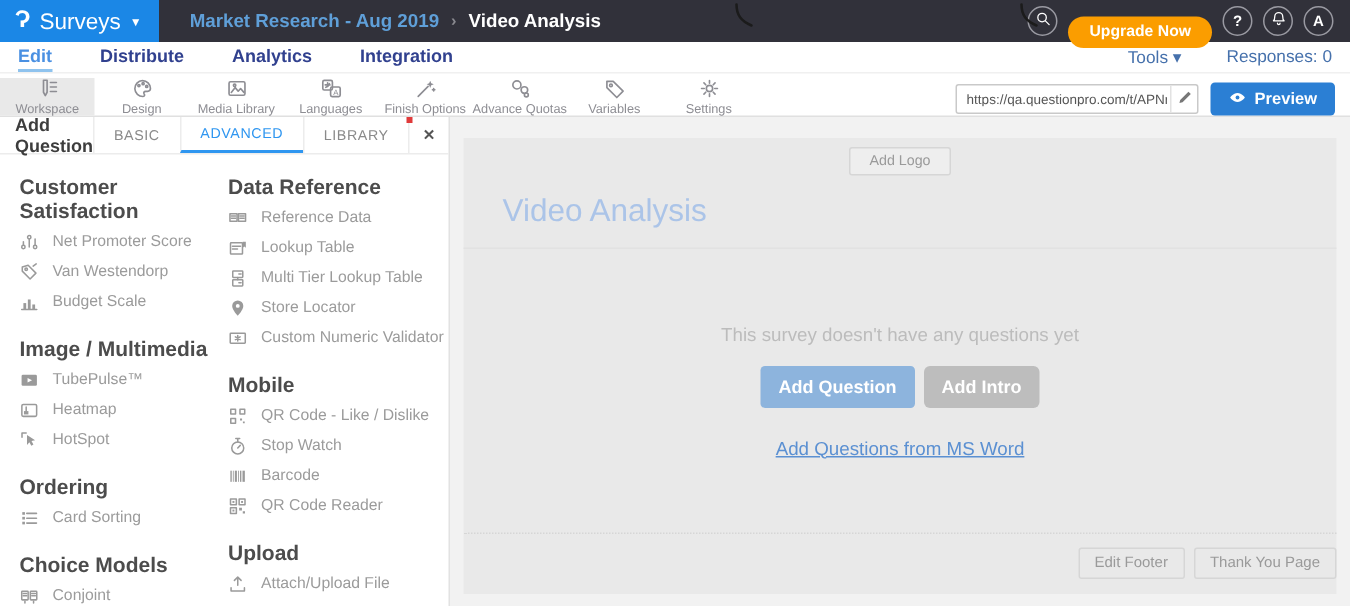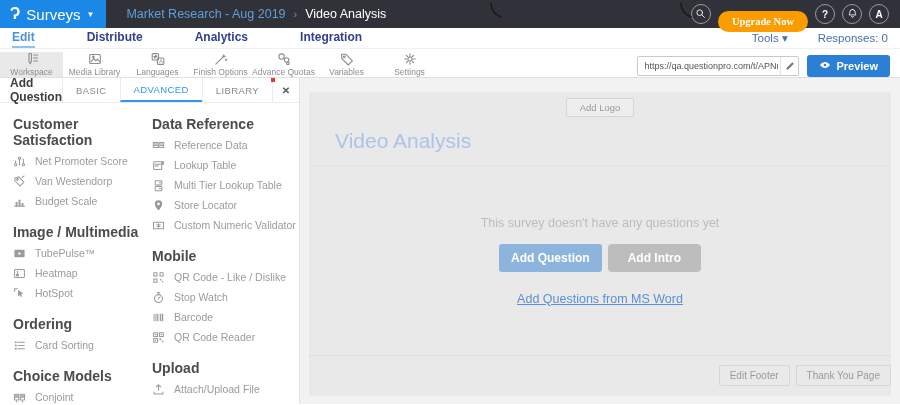--- a/index.html
+++ b/index.html
@@ -6,35 +6,35 @@
   html,body { width:900px; height:405px; overflow:hidden; background:#fff;
     font-family:"Liberation Sans", sans-serif; }
 
   
   .topbar { height:28px; background:#31313a; display:flex; align-items:center; position:relative; }
   .logo-area { height:28px; background:#1b87e6; display:flex; align-items:center; gap:6px;
     padding:0 12px 0 10px; cursor:pointer; }
   .logo-glyph { color:#fff; font-size:16px; font-weight:bold; line-height:1; }
   .logo-label { color:#fff; font-size:15px; }
   .caret { color:#fff; font-size:8px; }
-  .breadcrumb { display:flex; align-items:center; gap:8px; margin-left:20px; font-size:12.5px; }
+  .breadcrumb { display:flex; align-items:center; gap:8px; margin-left:20px; font-size:12.5px;font-weight:bold; }
   .bc-parent { color:#5f9fd8; cursor:pointer; }
   .bc-sep { color:#8a8a90; font-size:11px; }
   .bc-current { color:#fff; }
   .artifact { position:absolute; top:1px; pointer-events:none; }
   .topbar-right { margin-left:auto; display:flex; align-items:center; gap:7px; padding-right:11px; }
   .circle-btn { width:20px; height:20px; border:1.5px solid #9a9aa2; border-radius:50%;
     display:flex; align-items:center; justify-content:center; color:#fff; font-size:10px;
     font-weight:bold; cursor:pointer; background:transparent; }
   .upgrade-btn { background:#fb9d00; color:#fff; border:none; border-radius:11px; height:21px;
-    padding:0 14px; font-size:10.5px; font-weight:bold; cursor:pointer; font-family:Liberation Serif, serif;margin-top:14px; }
+    padding:0 14px; font-size:10.5px; font-weight:bold; cursor:pointer; font-family:Liberation Sans, sans-serif;margin-top:14px; }
 
   
   .menubar { height:20px; background:#fff; display:flex; align-items:center; padding:0 12px; }
-  .menu-items { display:flex; gap:52px; }
+  .menu-items { display:flex; gap:32px; }
   .menu-item { font-size:12px; font-weight:bold; color:#31418f; cursor:pointer; line-height:18px; }
   .menu-item.active { color:#4a90e2; border-bottom:2px solid #8fc3ee; }
   .menubar-right { margin-left:auto; display:flex; gap:30px; align-items:center; }
   .tools-link, .responses-label { font-size:11.5px; color:#4671ac; cursor:pointer; }
 
   
   .toolbar { height:30px; border-top:1px solid #f0f0f0; border-bottom:1px solid #e0e0e0;
     display:flex; align-items:flex-end; }
   .tb-items { display:flex; }
   .tb-item { width:63px; display:flex; flex-direction:column; align-items:center;
@@ -83,21 +83,21 @@
     padding:3px 13px; border-radius:2px; cursor:pointer; font-family:inherit; }
   .survey-title-row { padding:12px 0 12px 26px; border-bottom:1px solid #e2e2e2; }
   .survey-title { font-size:21px; color:#abc4e8; font-weight:normal; }
   .empty-state { flex:1; display:flex; flex-direction:column; align-items:center;
     justify-content:center; }
   .empty-msg { font-size:12.5px; color:#bcbcbc; }
   .empty-actions { display:flex; gap:6px; margin-top:14px; }
   .add-question-btn { background:#8db4dd; color:#fff; border:none; border-radius:3px;
     font-size:12px; font-weight:bold; padding:7px 12px; cursor:pointer; font-family:inherit; }
   .add-intro-btn { background:#bdbdbd; color:#fff; border:none; border-radius:4px;
-    font-size:12px; font-weight:bold; padding:7px 20px; cursor:pointer; font-family:inherit; }
+    font-size:12px; font-weight:bold; padding:7px 12px; cursor:pointer; font-family:inherit; }
   .msword-link { margin-top:20px; font-size:12.5px; color:#5b90d2; cursor:pointer;text-decoration:underline; }
   .page-footer { border-top:1px dotted #d6d6d6; padding:9px 0 10px; display:flex;
     justify-content:flex-end; gap:6px; }
   .footer-btn { border:1px solid #d6d6d6; background:transparent; color:#9a9a9a; font-size:10px;
     padding:4px 10px; border-radius:2px; cursor:pointer; font-family:inherit; }
 </style>
 </head>
 <body>
 
 <div class="topbar">
@@ -158,20 +158,31 @@
           <svg viewBox="0 0 14 14" width="14" height="14" fill="none" stroke="currentColor" stroke-width="1.1" stroke-linecap="round" stroke-linejoin="round">
             <path d="M4 1.5v8l1.2 2.2 1.2-2.2v-8z"></path>
             <path d="M8.6 3h4M8.6 6h4M8.6 9h4"></path>
           </svg>
         </span>
         <span class="tb-label">Workspace</span>
       </div>
       <div class="tb-item">
         <span class="tb-ic">
           <svg viewBox="0 0 14 14" width="14" height="14" fill="none" stroke="currentColor" stroke-width="1.1" stroke-linecap="round" stroke-linejoin="round">
+            <path d="M7 1.7a5.3 5.3 0 1 0 .4 10.6c1.1 0 1.2-1 .7-1.6-.6-.8-.1-1.8 1-1.8h1.3c1.2 0 1.9-.9 1.9-2A5.3 5.3 0 0 0 7 1.7z"></path>
+            <circle cx="4.6" cy="5" r=".7"></circle>
+            <circle cx="7.4" cy="3.8" r=".7"></circle>
+            <circle cx="9.8" cy="5.6" r=".7"></circle>
+          </svg>
+        </span>
+        <span class="tb-label">Design</span>
+      </div>
+      <div class="tb-item">
+        <span class="tb-ic">
+          <svg viewBox="0 0 14 14" width="14" height="14" fill="none" stroke="currentColor" stroke-width="1.1" stroke-linecap="round" stroke-linejoin="round">
             <rect x="1.7" y="2.5" width="10.6" height="9" rx="1"></rect>
             <path d="M3.2 9.6l2.6-3.2 2 2.4 1.6-1.8 2.2 2.6"></path>
             <circle cx="5.4" cy="4.9" r=".8"></circle>
           </svg>
         </span>
         <span class="tb-label">Media Library</span>
       </div>
       <div class="tb-item">
         <span class="tb-ic">
           <svg viewBox="0 0 14 14" width="14" height="14" fill="none" stroke="currentColor" stroke-width="1.1" stroke-linecap="round" stroke-linejoin="round">

